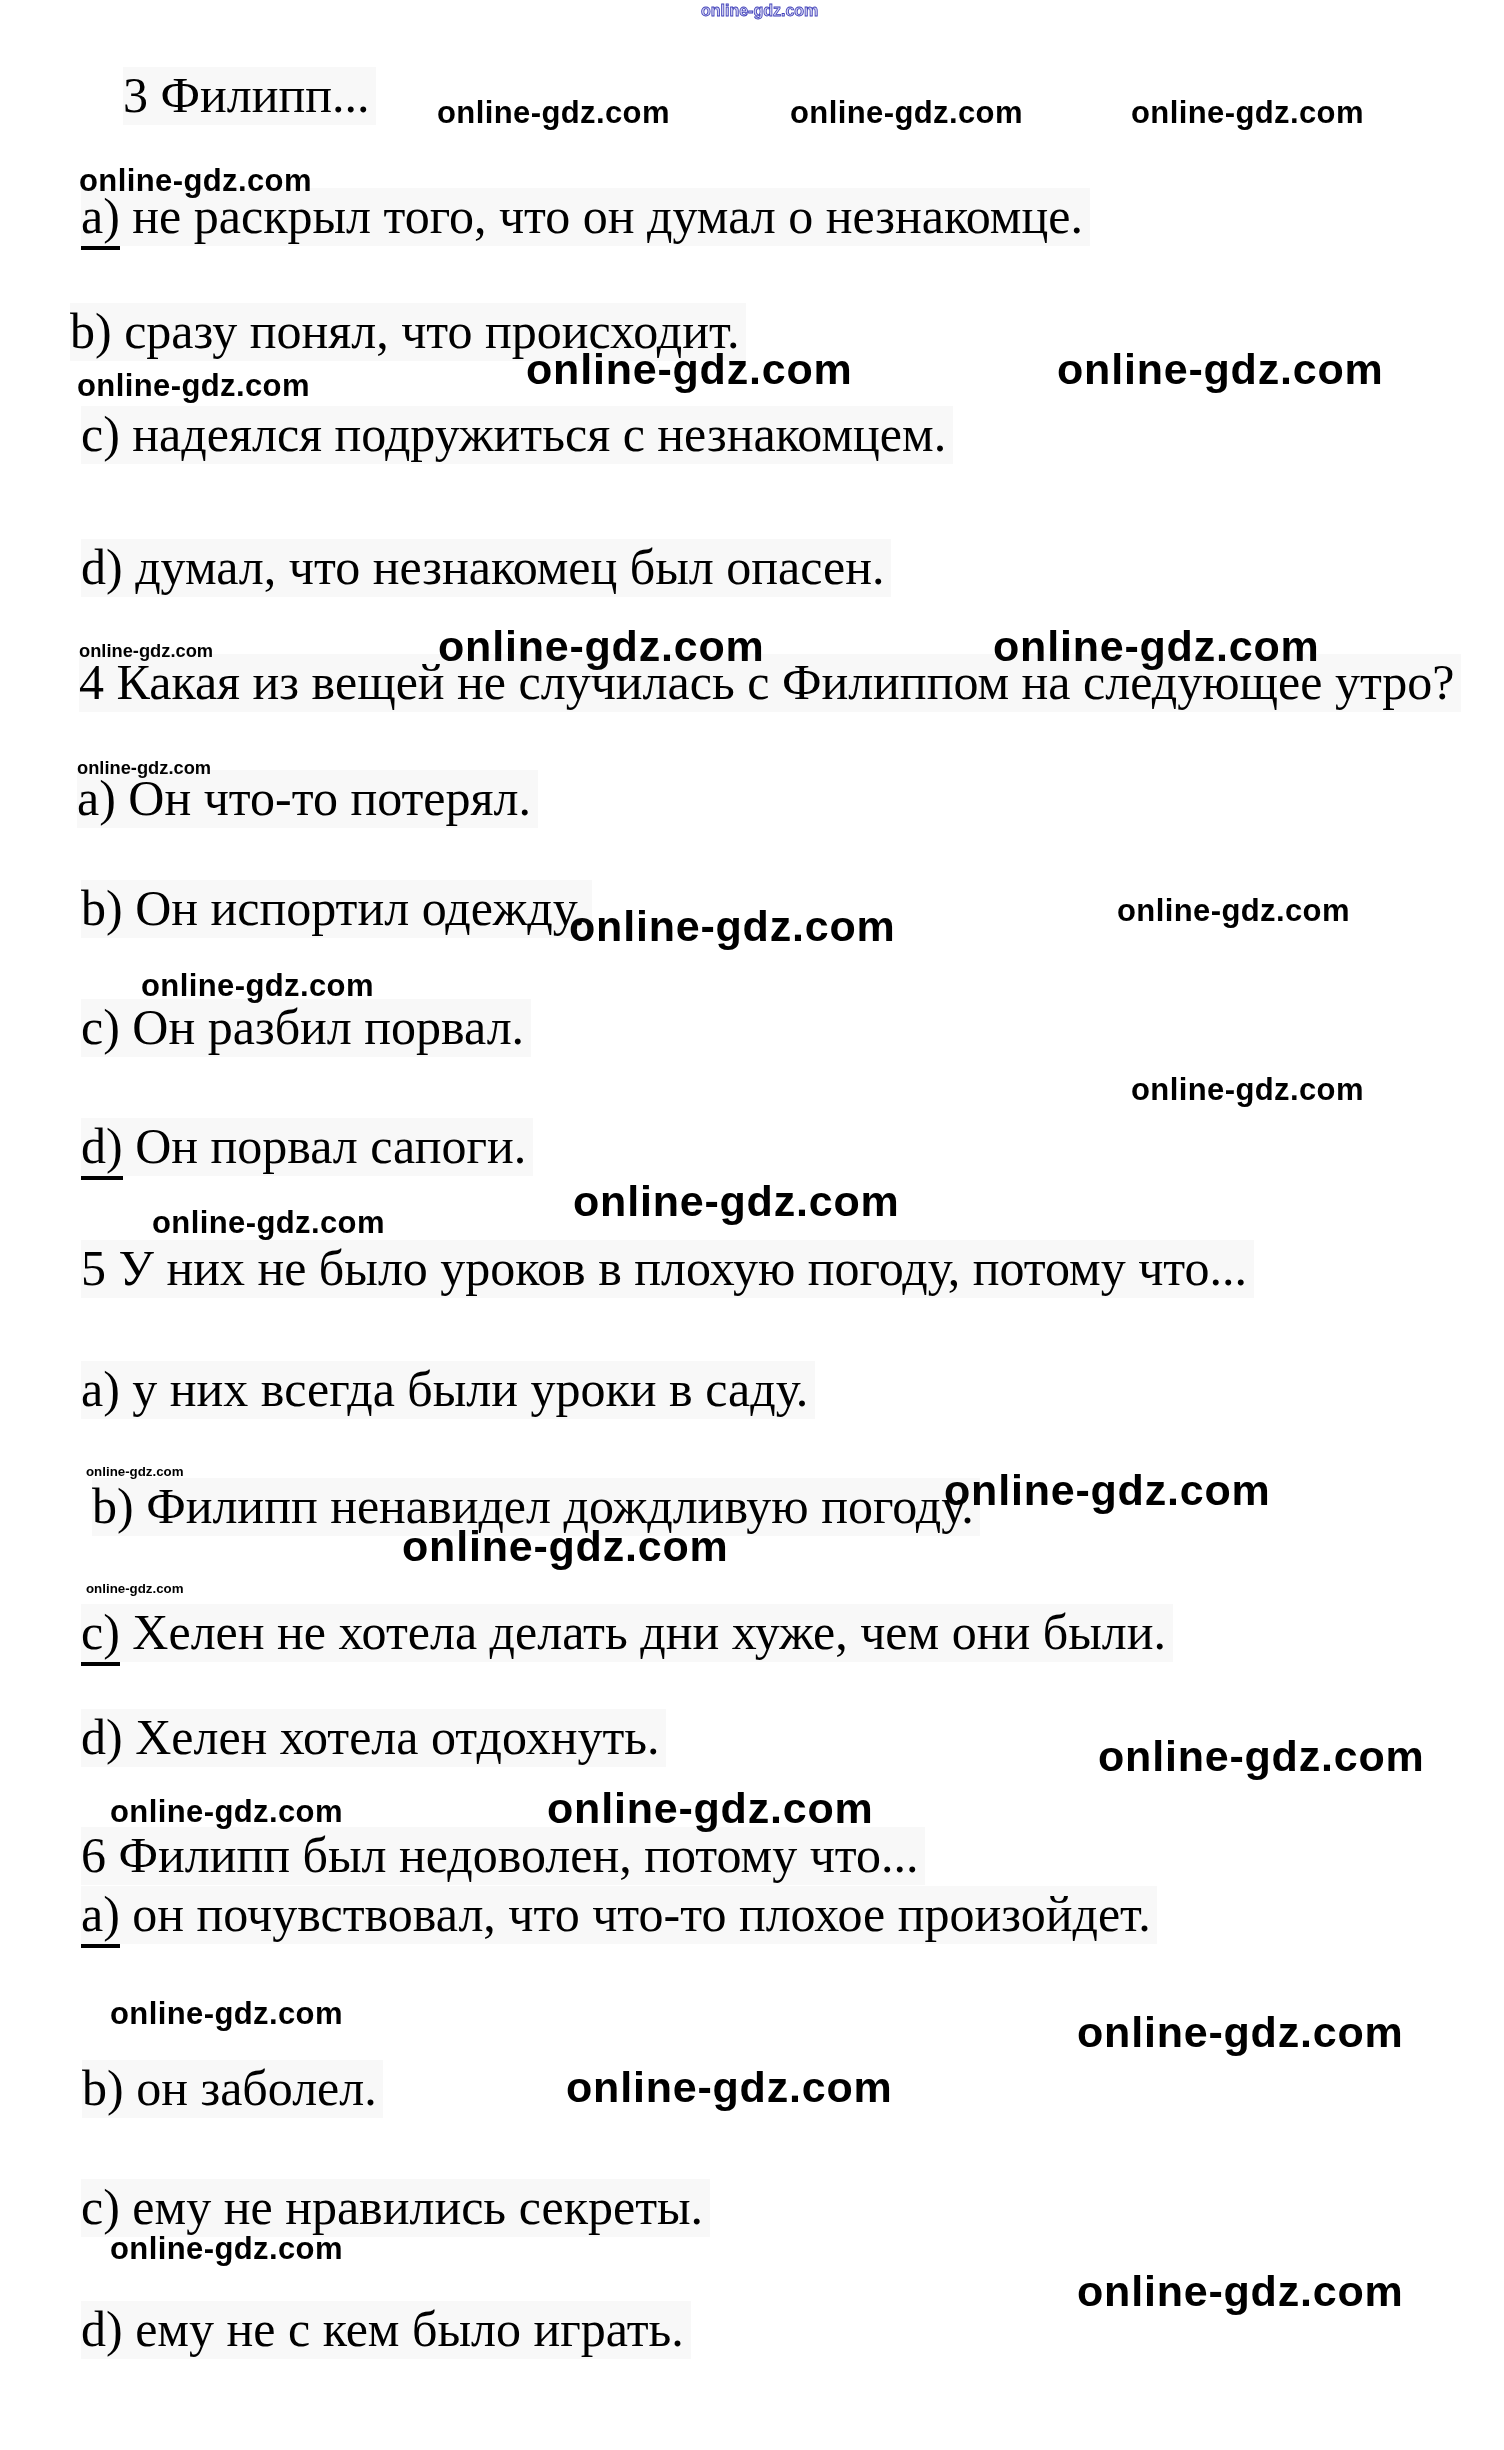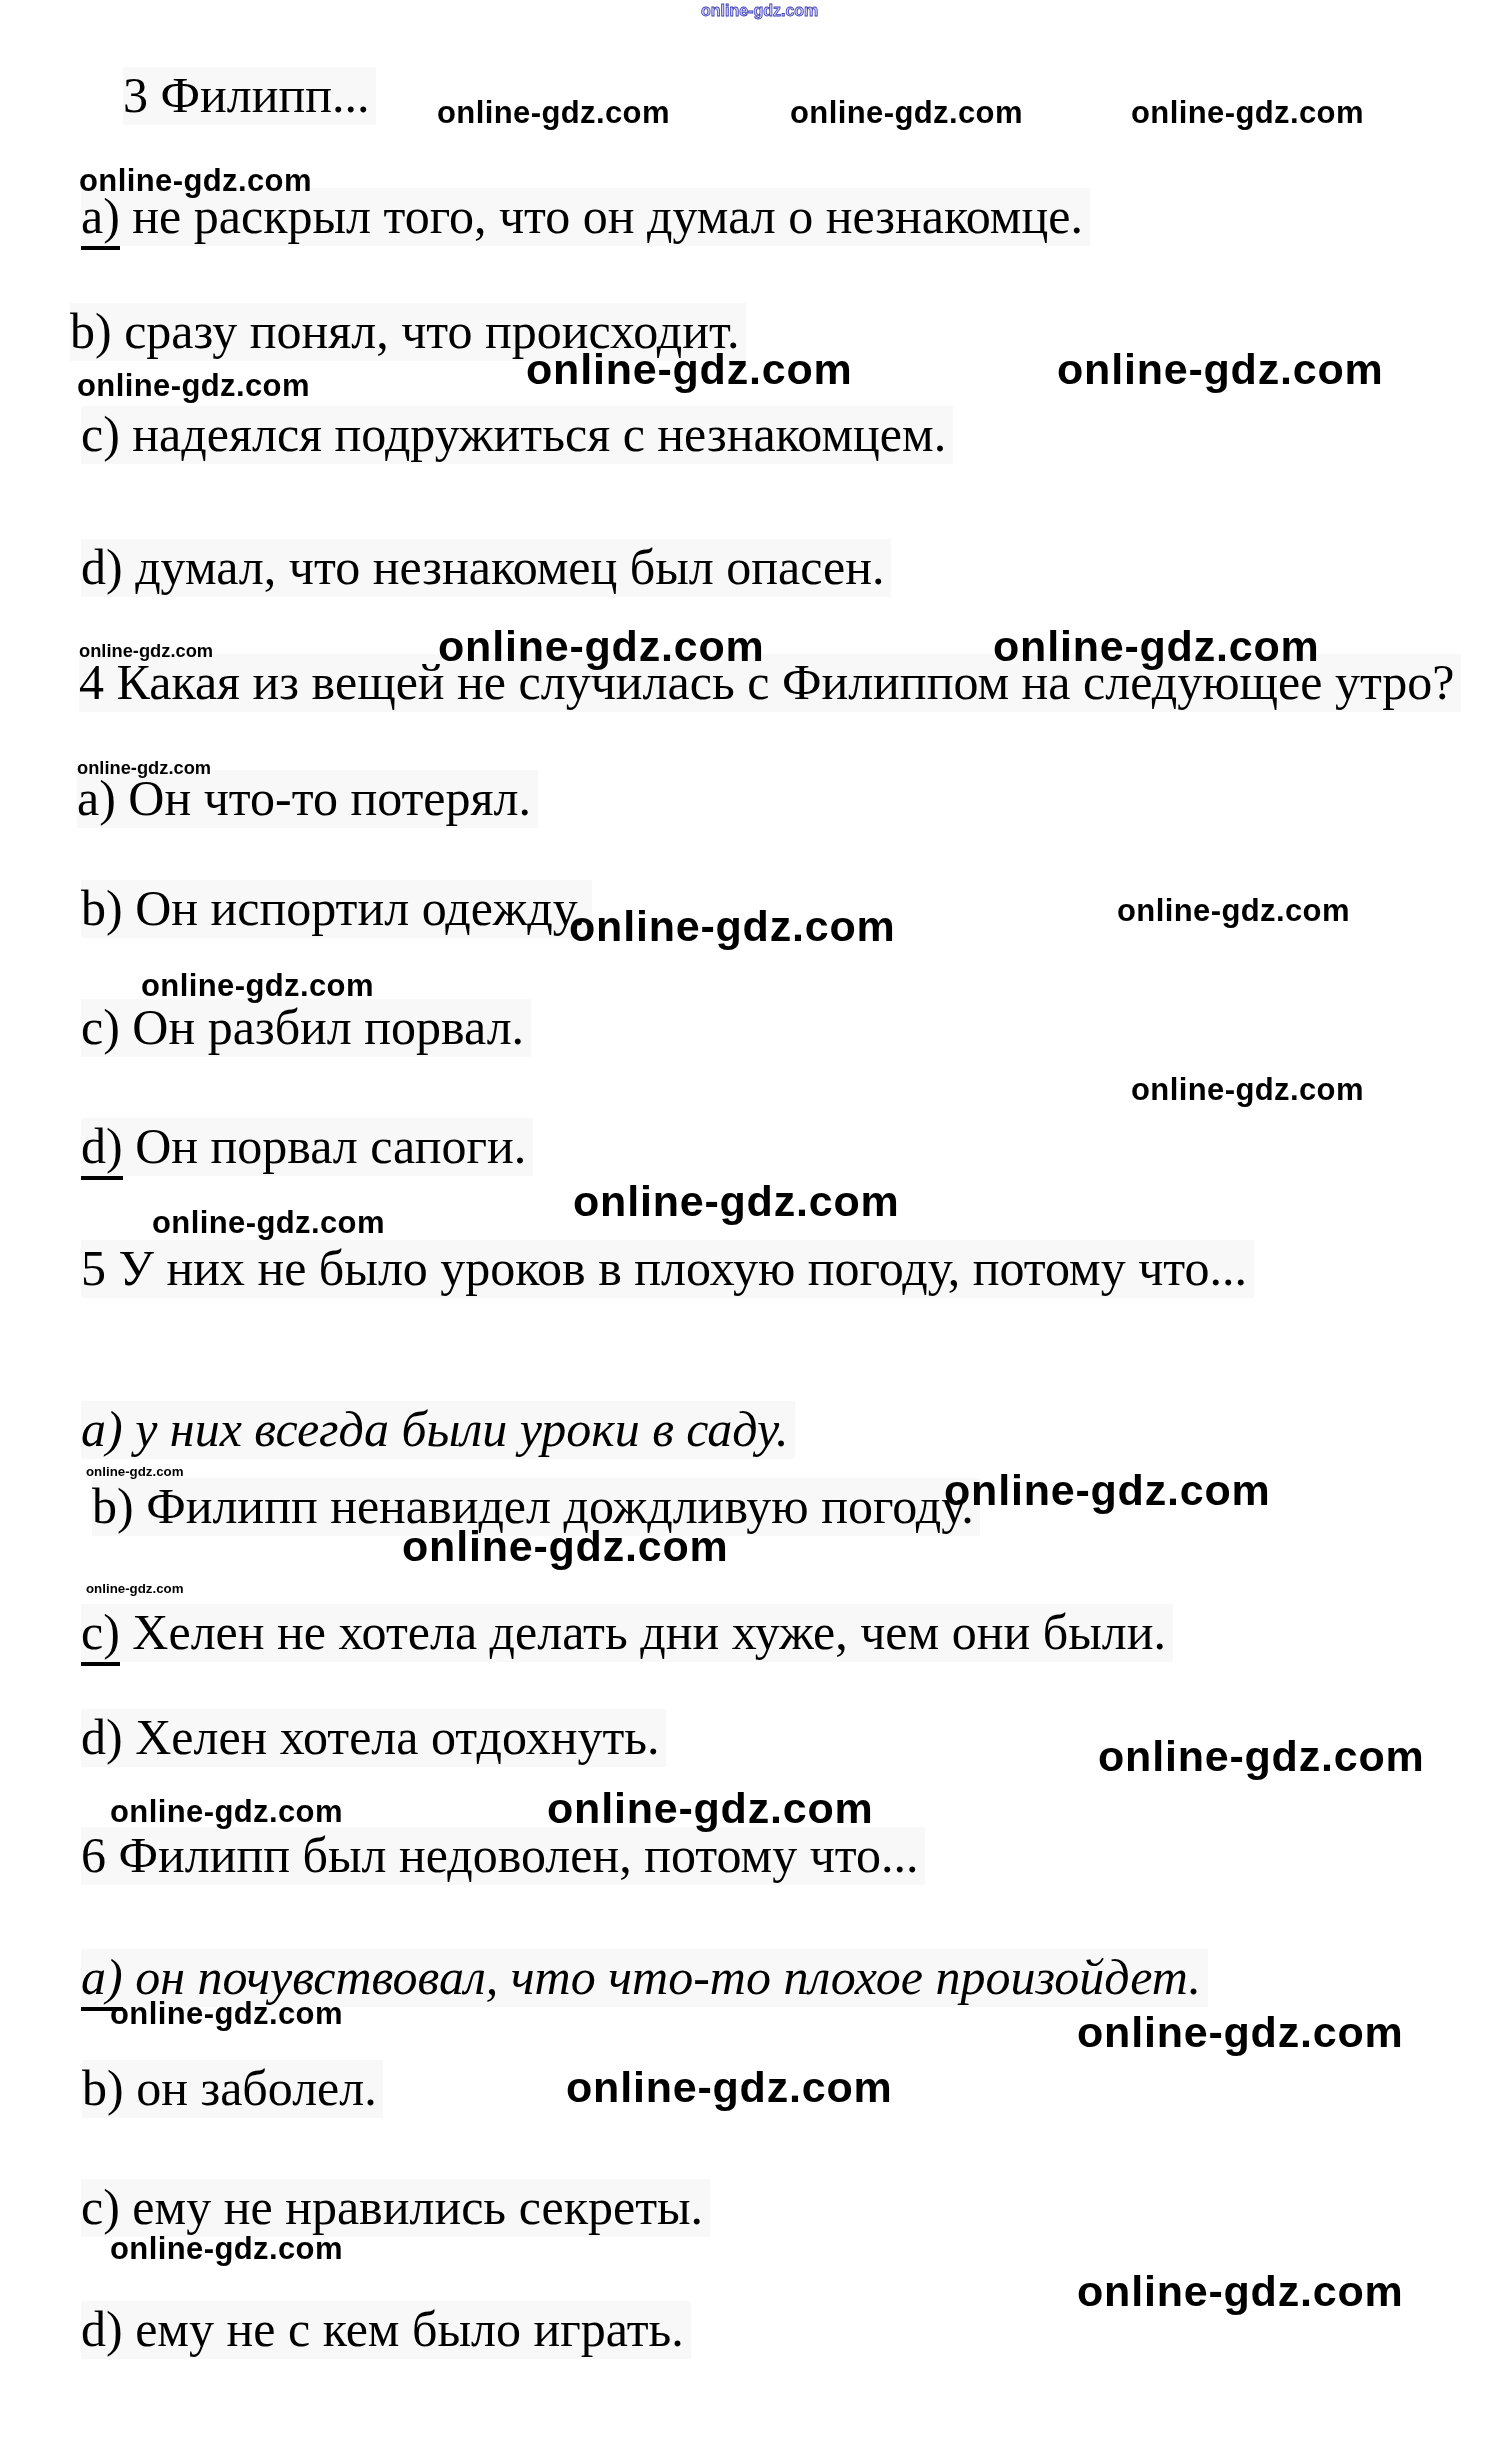--- a/index.html
+++ b/index.html
@@ -113,36 +113,36 @@
 </div>
 <div class="line" style="left:81px; top:999px;">
   <span class="letter">c)</span><span>Он разбил порвал.</span>
 </div>
 <div class="line" style="left:81px; top:1118px;">
   <span class="letter u">d)</span><span>Он порвал сапоги.</span>
 </div>
 
 <div class="line" style="left:81px; top:1240px;">5 У них не было уроков в плохую погоду, потому что...</div>
 
-<div class="line" style="left:81px; top:1401px;font-style:italic;">
+<div class="line" style="left:81px; top:1361px;">
   <span class="letter">a)</span><span>у них всегда были уроки в саду.</span>
 </div>
 <div class="line" style="left:81px; top:1478px;margin-left:11px;">
   <span class="letter">b)</span><span>Филипп ненавидел дождливую погоду.</span>
 </div>
 <div class="line" style="left:81px; top:1604px;">
   <span class="letter u">c)</span><span>Хелен не хотела делать дни хуже, чем они были.</span>
 </div>
 <div class="line" style="left:81px; top:1709px;">
   <span class="letter">d)</span><span>Хелен хотела отдохнуть.</span>
 </div>
 
 <div class="line" style="left:81px; top:1827px;">6 Филипп был недоволен, потому что...</div>
 
-<div class="line" style="left:81px; top:1949px;font-style:italic;">
+<div class="line" style="left:81px; top:1886px;">
   <span class="letter u">a)</span><span>он почувствовал, что что-то плохое произойдет.</span>
 </div>
 <div class="line" style="left:82px; top:2060px;">
   <span class="letter">b)</span><span>он заболел.</span>
 </div>
 <div class="line" style="left:81px; top:2179px;">
   <span class="letter">c)</span><span>ему не нравились секреты.</span>
 </div>
 <div class="line" style="left:81px; top:2301px;">
   <span class="letter">d)</span><span>ему не с кем было играть.</span>

